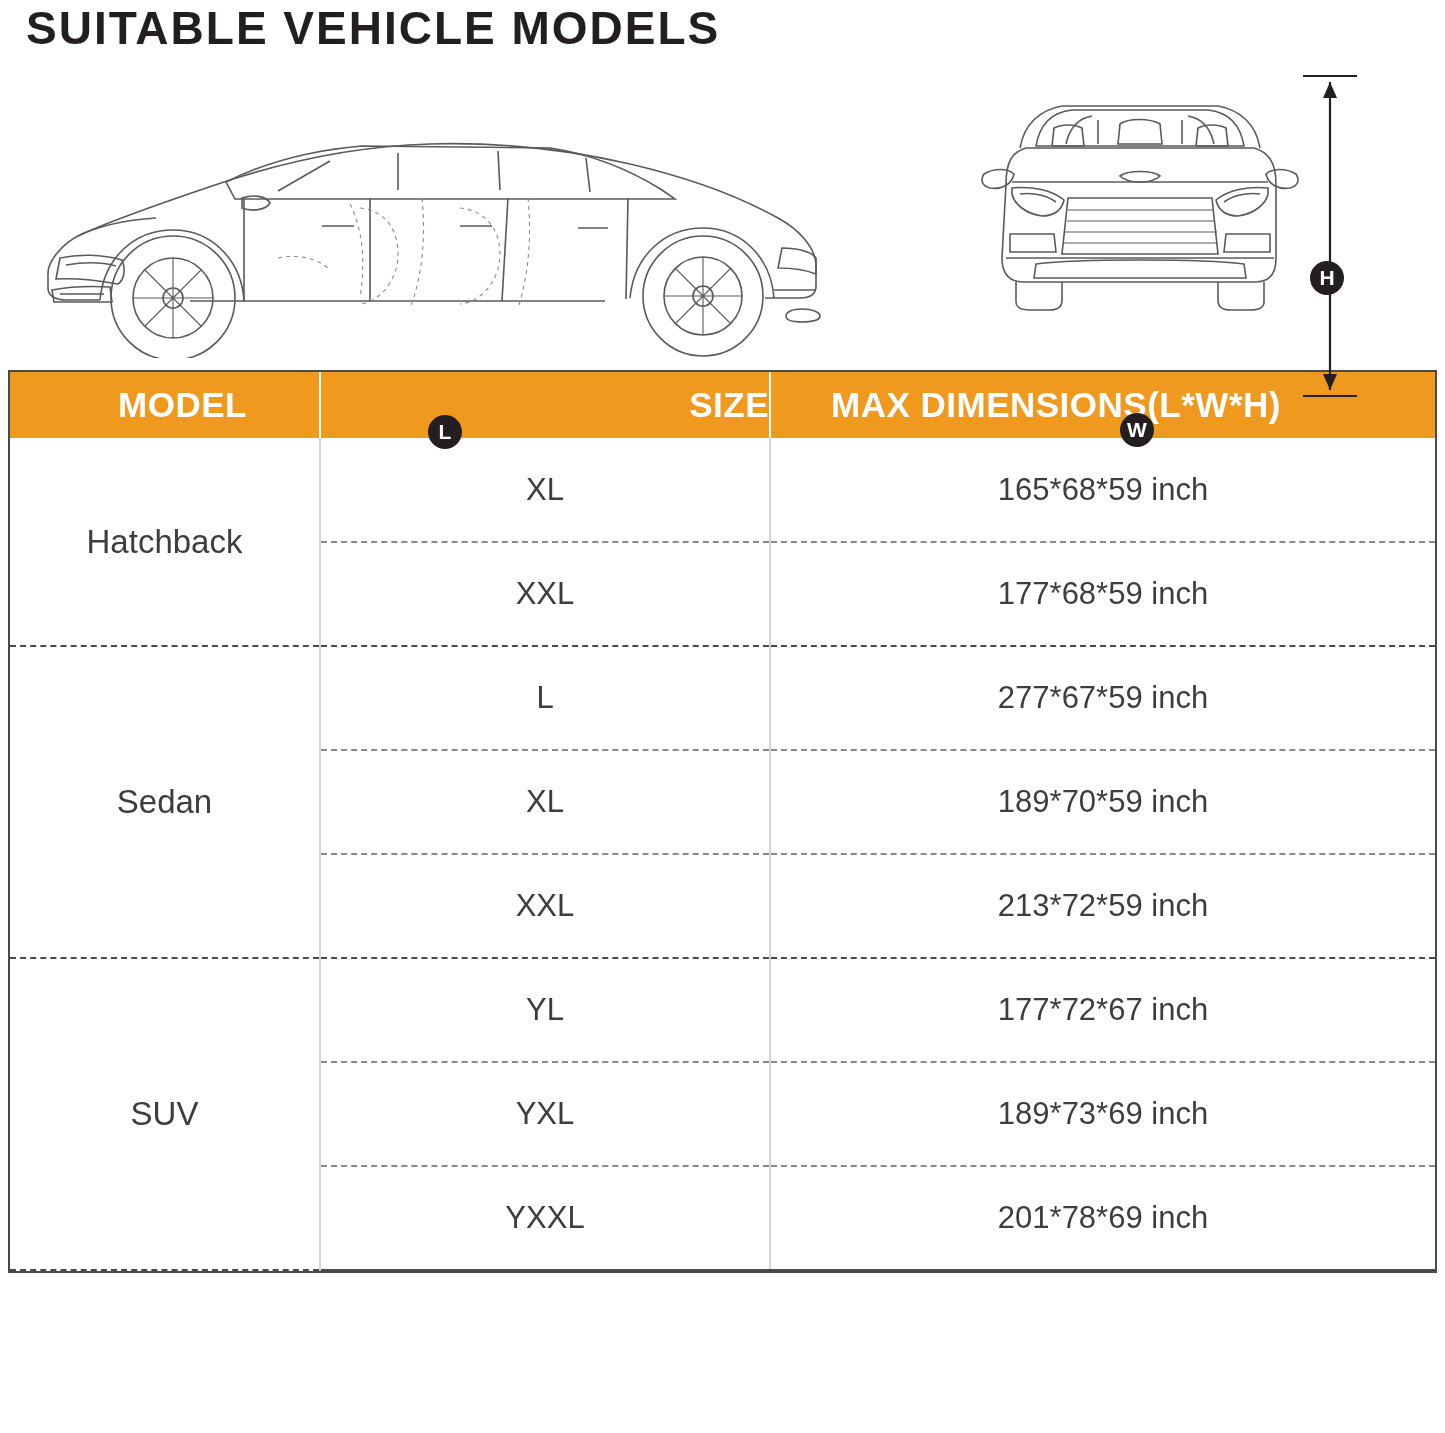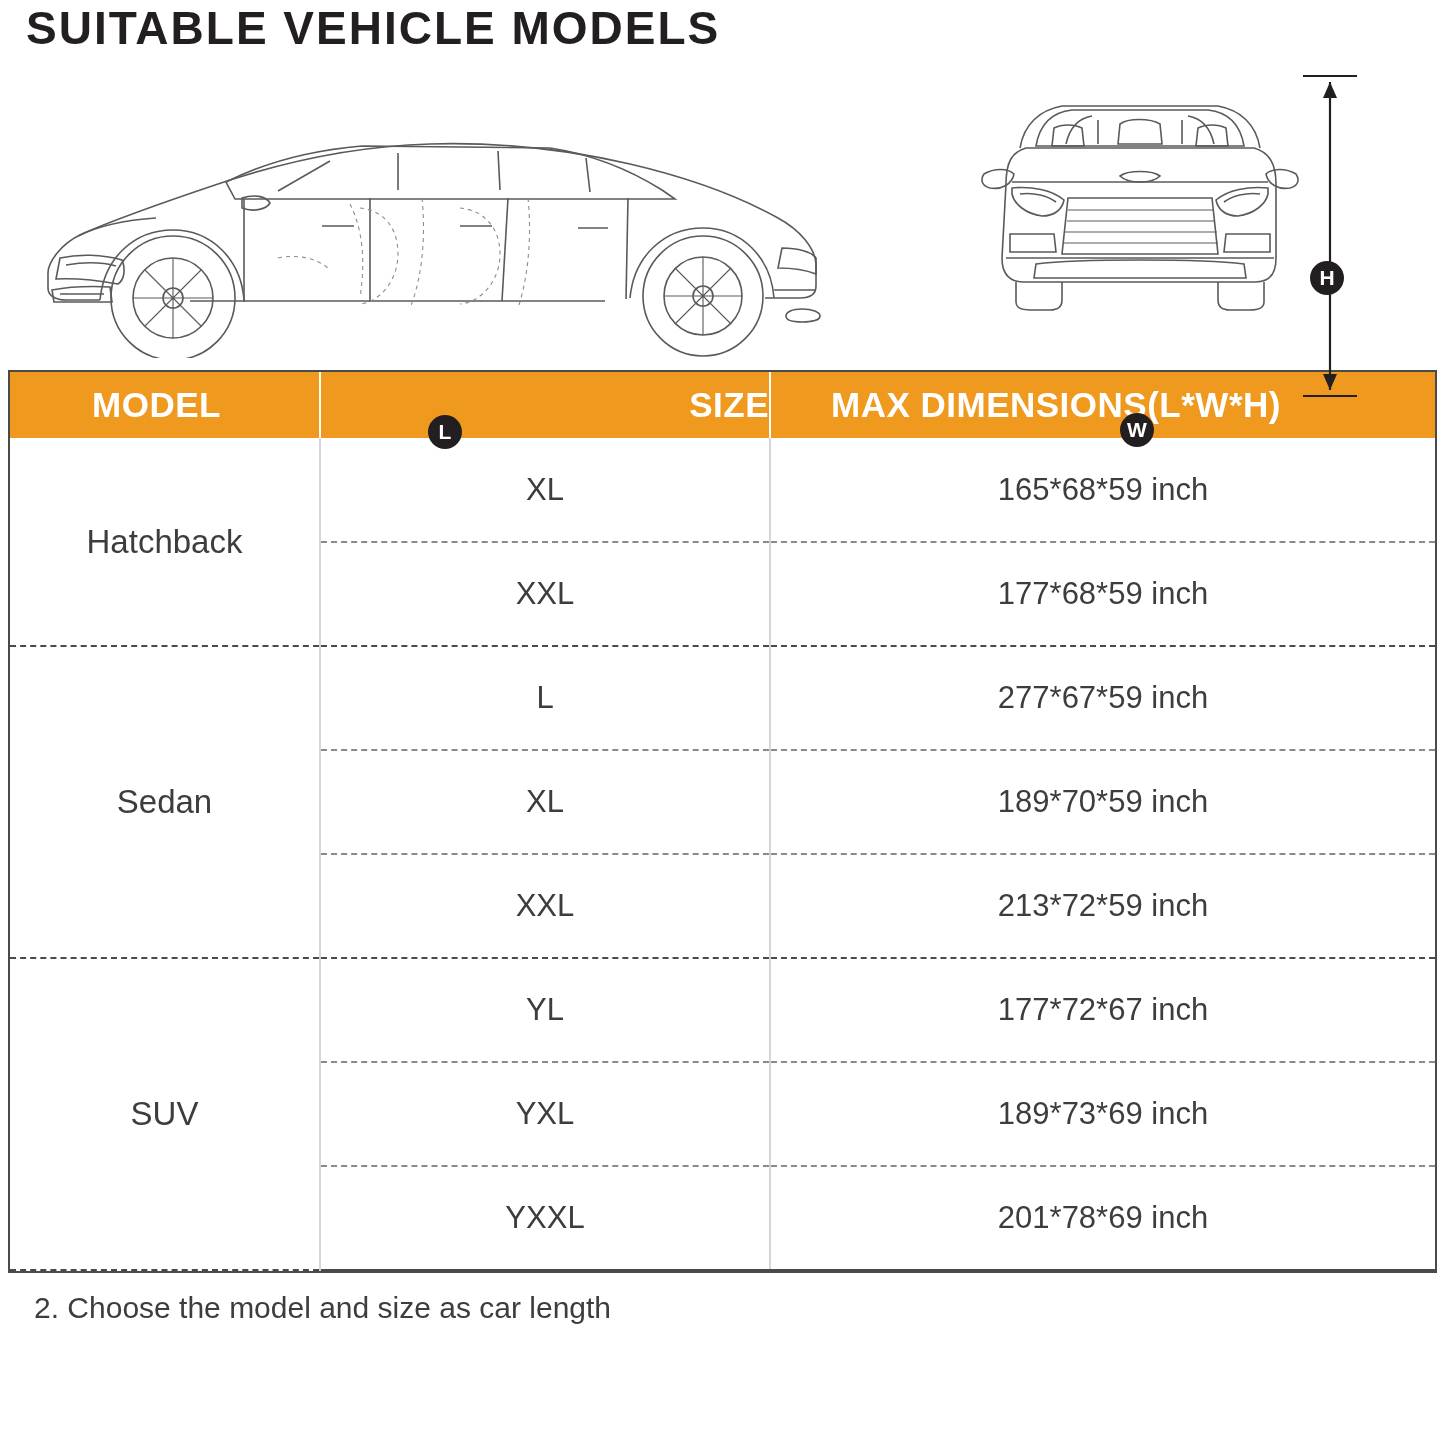--- a/index.html
+++ b/index.html
@@ -78,21 +78,21 @@
   table.spec thead th {
     background: #f0991f;
     color: #ffffff;
     font-size: 35px;
     font-weight: bold;
     height: 66px;
     padding: 0 0 0 0;
     border-right: 2px solid #ffffff;
     letter-spacing: 0.5px;
   }
-  table.spec thead th.col-model { width: 310px; text-align: left; padding-left: 82px; }
+  table.spec thead th.col-model { width: 310px; text-align: left; padding-left: 108px; }
   table.spec thead th.col-size  { width: 450px; text-align: right; padding-left: 168px;}
   table.spec thead th.col-dims  { text-align: left; padding-left: 60px; border-right: none; }
 
   table.spec td {
     font-size: 31px;
     color: #3d3d3d;
     text-align: center;
     height: 104px;
     vertical-align: middle;
     border-bottom: 2px dashed #8a8a8a;
@@ -314,14 +314,13 @@
       </tr>
       <tr>
         <td>YXXL</td>
         <td class="dims">201*78*69 inch</td>
       </tr>
     </tbody>
   </table>
 </div>
 
 <div class="note">
-  <div class="note-line">2. Choose the model and size as car length</div>
 </div>
 
 </body></html>

